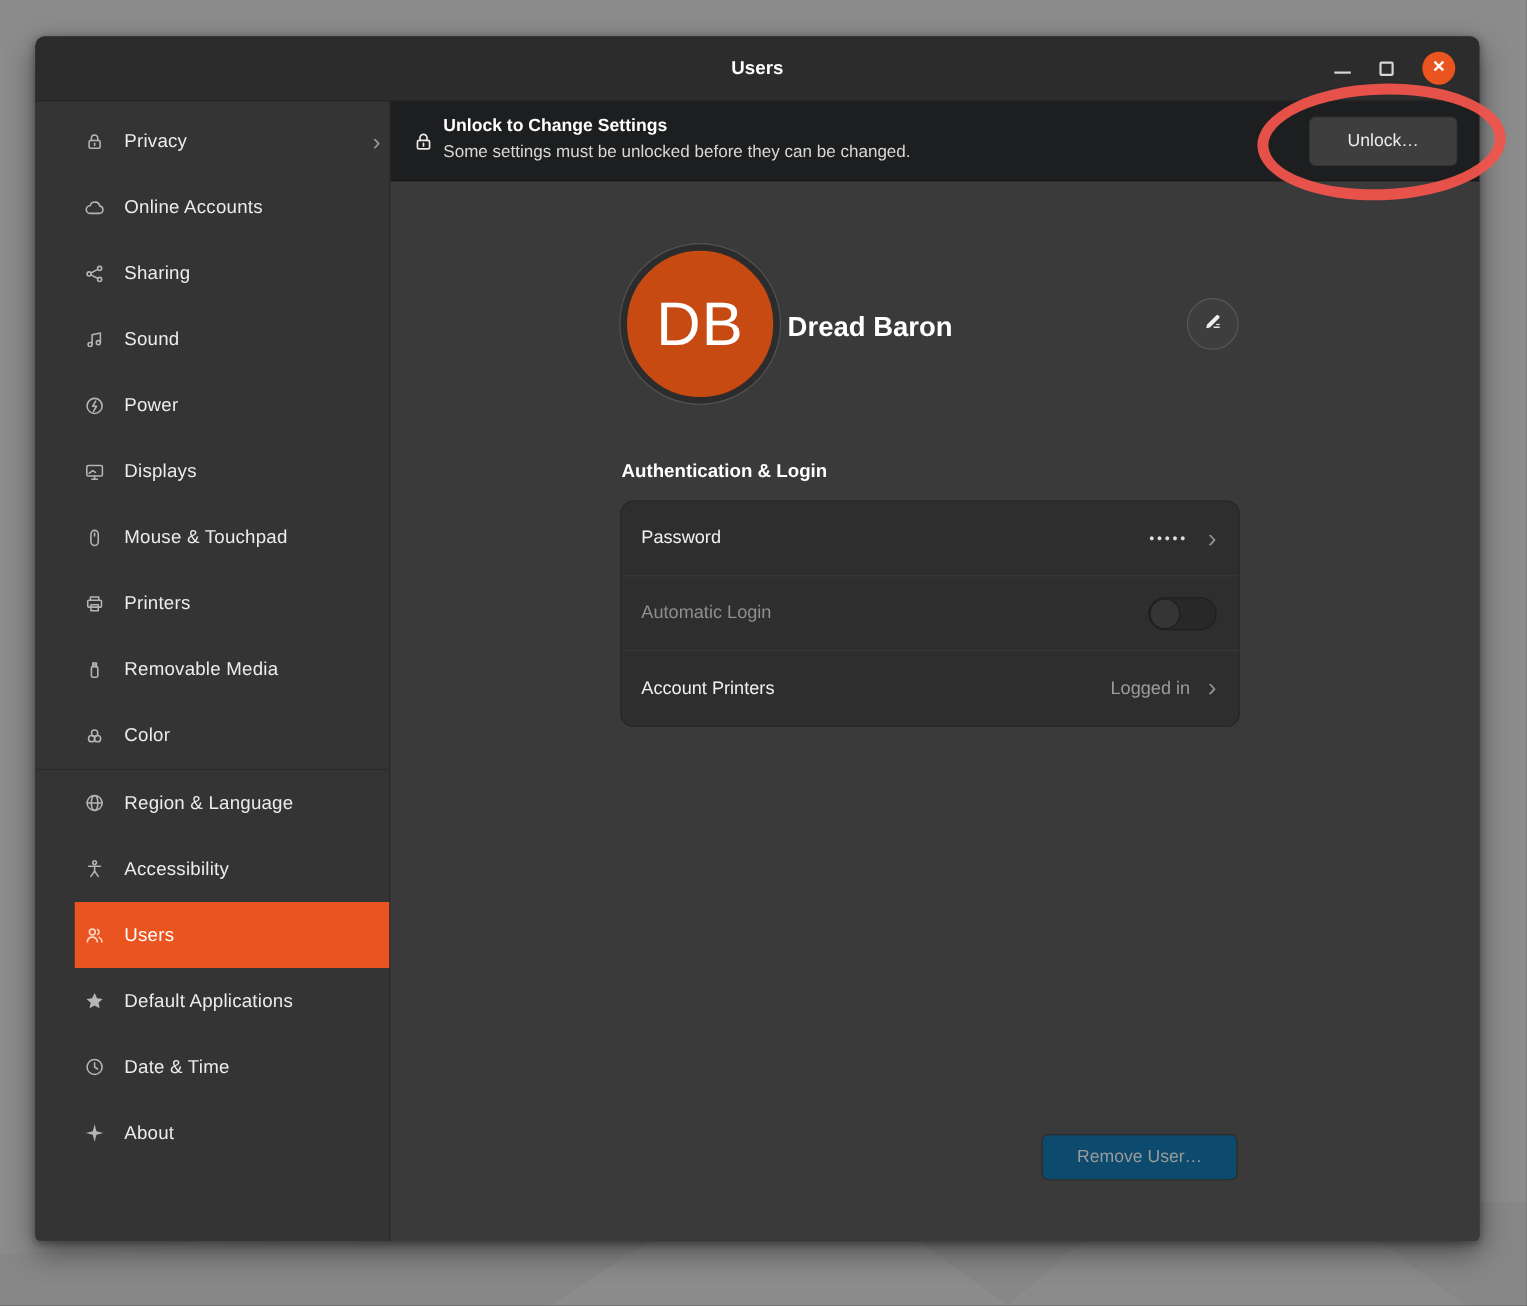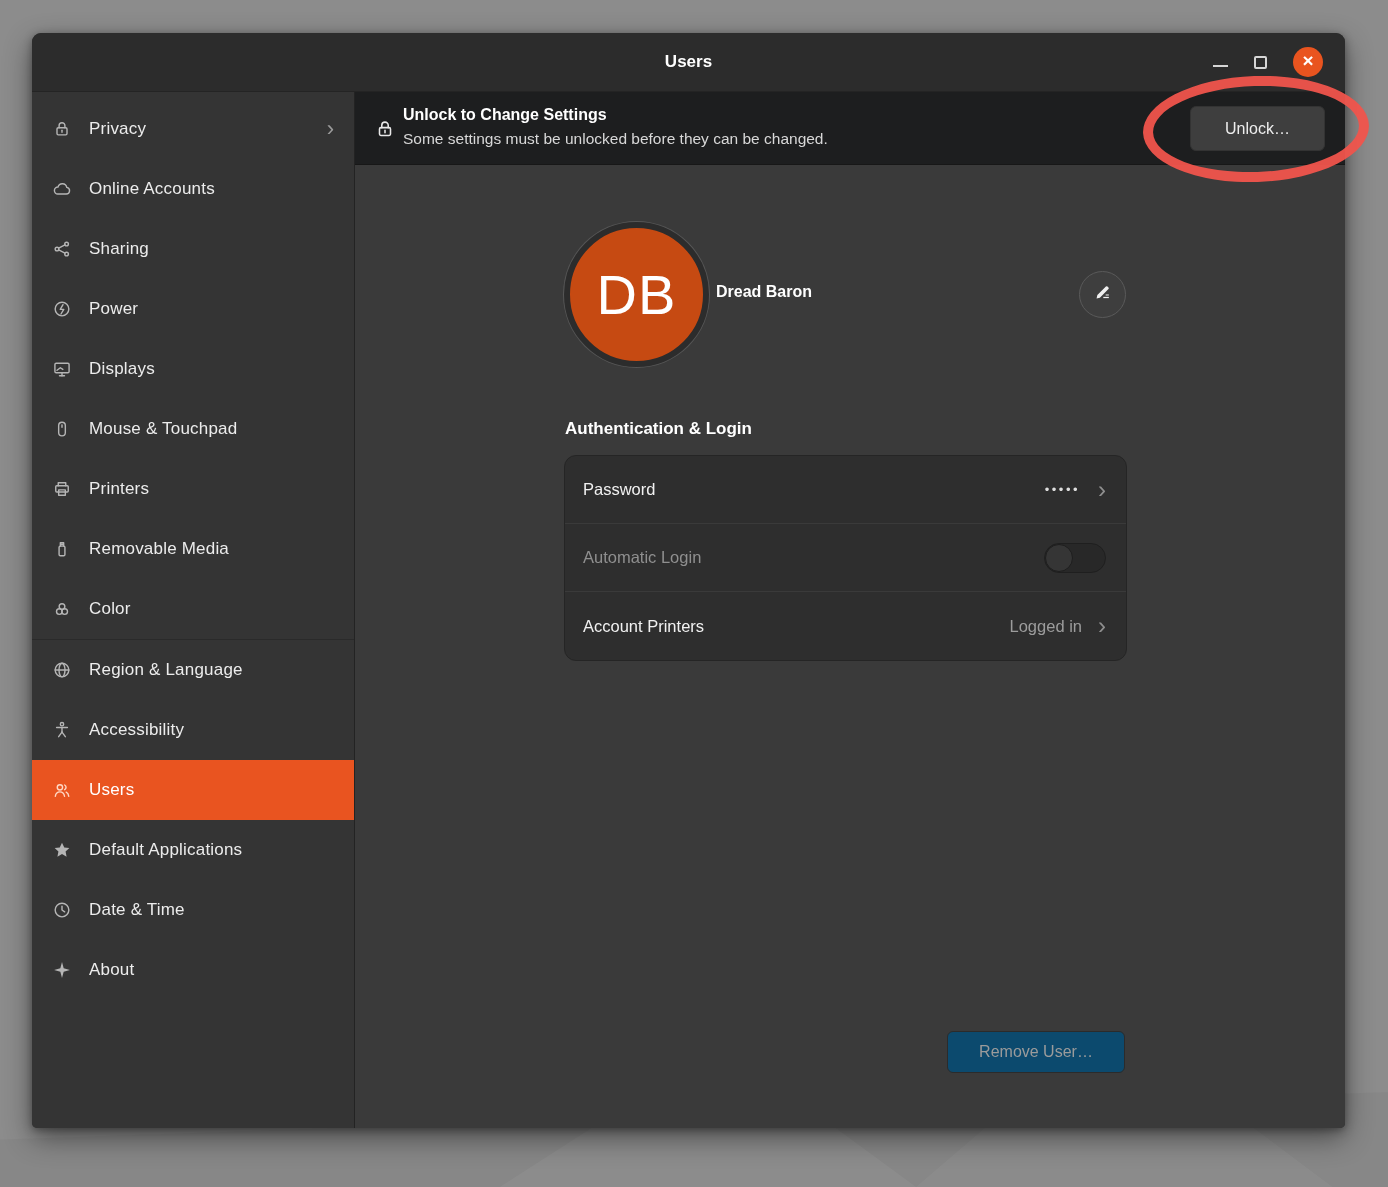--- a/index.html
+++ b/index.html
@@ -50,22 +50,22 @@
     width: 30px; height: 30px; border-radius: 50%; background: #e9541f;
     color: #fff; font-size: 19px; font-weight: bold; line-height: 28px; text-align: center; cursor: pointer;
   }
   
   .body-row { display: flex; flex: 1; min-height: 0; }
   .sidebar {
     width: 323px; flex: 0 0 323px; background: #343434;
     border-right: 1px solid #232323; padding-top: 7px; overflow: hidden;
   }
   .side-item {
-    height: 60px; display: flex; align-items: center; padding: 0 20px;
-    color: #ececec; font-size: 17px; cursor: pointer;
+    height: 60px; display: flex; align-items: center; padding: 0 8px;
+    color: #ececec; font-size: 17px; cursor: pointer; margin-left: 36px;
   }
   .side-item .icn { width: 20px; height: 20px; margin-right: 17px; color: #b5b5b5; flex: 0 0 20px; }
   .side-item .icn svg { width: 20px; height: 20px; display: block; }
   .side-item .lbl { flex: 1; letter-spacing: .2px; }
   .side-item .chev { color: #9a9a9a; font-size: 22px; line-height: 1; }
   .side-item.selected { background: #e95420; color: #ffffff; }
   .side-item.selected .icn { color: #ffd9c6; }
   .side-sep { height: 1px; background: #2a2a2a; margin: 0; }
   
   .main { flex: 1; display: flex; flex-direction: column; background: #3a3a3a; min-width: 0; }
@@ -84,21 +84,21 @@
     color: #ededed; font-size: 16px; font-family: inherit; cursor: pointer;
   }
   .content { flex: 1; position: relative; background: #3a3a3a; }
   .user-block { position: absolute; left: 209px; top: 57px; width: 780px; height: 145px; }
   .avatar {
     position: absolute; left: 0; top: 0; width: 145px; height: 145px; border-radius: 50%;
     background: #c64a12; border: 6px solid #2c2c2c; box-shadow: 0 0 0 1px #565656;
     display: flex; align-items: center; justify-content: center;
     color: #ffffff; font-size: 56px; font-weight: 300; letter-spacing: 1px;
   }
-  .user-name { position: absolute; left: 152px; top: 61px; color: #ffffff; font-size: 16px; font-weight: bold; }
+  .user-name { position: absolute; left: 152px; top: 61px; color: #ffffff; font-size: 25px; font-weight: bold; }
   .edit-btn {
     position: absolute; left: 515px; top: 49px; width: 47px; height: 47px; border-radius: 50%;
     background: #3e3e3e; border: 1px solid #5a5a5a; color: #efefef;
     display: flex; align-items: center; justify-content: center; cursor: pointer;
   }
   .edit-btn svg { width: 19px; height: 19px; }
   .section-title { position: absolute; left: 210px; top: 254px; color: #ffffff; font-size: 17px; font-weight: bold; }
   .card {
     position: absolute; left: 209px; top: 290px; width: 563px;
     background: #2e2e2e; border: 1px solid #252525; border-radius: 12px;
@@ -178,20 +178,30 @@
           <span class="icn">
             <svg viewBox="0 0 24 24" fill="none" stroke="currentColor" stroke-width="1.7" stroke-linecap="round" stroke-linejoin="round" width="100%" height="100%">
               <circle cx="6" cy="12" r="2.2"></circle>
               <circle cx="17.5" cy="6" r="2.2"></circle>
               <circle cx="17.5" cy="18" r="2.2"></circle>
               <line x1="8" y1="11" x2="15.5" y2="7"></line>
               <line x1="8" y1="13" x2="15.5" y2="17"></line>
             </svg>
           </span>
           <span class="lbl">Sharing</span>
+        </div>
+        <div class="side-item">
+          <span class="icn">
+            <svg viewBox="0 0 24 24" fill="none" stroke="currentColor" stroke-width="1.7" stroke-linecap="round" stroke-linejoin="round" width="100%" height="100%">
+              <path d="M9.3 16.8V6.5l9-2v10.3"></path>
+              <circle cx="7.1" cy="17" r="2.2"></circle>
+              <circle cx="16.1" cy="15" r="2.2"></circle>
+            </svg>
+          </span>
+          <span class="lbl">Sound</span>
         </div>
         <div class="side-item">
           <span class="icn">
             <svg viewBox="0 0 24 24" fill="none" stroke="currentColor" stroke-width="1.7" stroke-linecap="round" stroke-linejoin="round" width="100%" height="100%">
               <circle cx="12" cy="12" r="8.2"></circle>
               <path d="M13.2 6.8l-3.3 5.6h4.2l-3.3 5.6"></path>
             </svg>
           </span>
           <span class="lbl">Power</span>
         </div>

